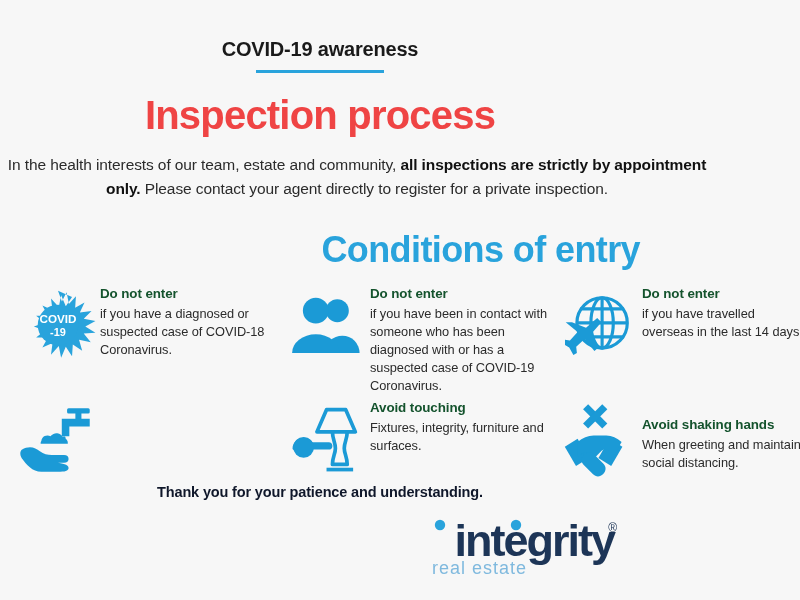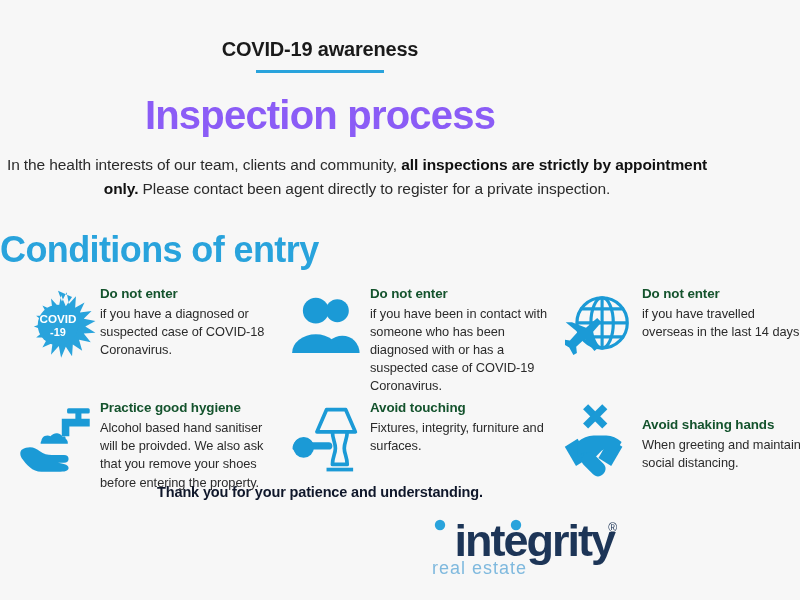--- a/index.html
+++ b/index.html
@@ -40,39 +40,39 @@
     width: 128px;
     height: 3px;
     background: #29a3dc;
     margin: 9px auto 0;
   }
 
   .title-main {
     text-align: center;
     font-size: 40px;
     font-weight: bold;
-    color: #8b5cf6;
+    color: #ef4444;
     letter-spacing: -0.8px;
     margin-top: 21px;
     line-height: 1.05;
   }
 
   .intro {
     text-align: center;
     font-size: 15.5px;
     line-height: 1.58;
     color: #2b2b2b;
     margin: 17px auto 0;
     width: 714px;
     letter-spacing: -0.1px;
   }
   .intro b { font-weight: bold; color: #111; }
 
   .title-conditions {
-    text-align: left;
+    text-align: right;
     font-size: 36px;
     font-weight: bold;
     color: #29a3dc;
     letter-spacing: -0.6px;
     margin-top: 29px;
     line-height: 1.05;
   }
 
   
   .grid {
@@ -143,21 +143,21 @@
 
 <div id="poster">
 
   <div class="eyebrow-wrap">
     <div class="eyebrow">COVID-19 awareness</div>
     <div class="eyebrow-rule"></div>
   </div>
 
   <h1 class="title-main">Inspection process</h1>
 
-  <p class="intro"><span>In the health interests of our team, clients and community, </span><b>all inspections are strictly by appointment only.</b><span> Please contact been agent directly to register for a private inspection.</span></p>
+  <p class="intro"><span>In the health interests of our team, estate and community, </span><b>all inspections are strictly by appointment only.</b><span> Please contact your agent directly to register for a private inspection.</span></p>
 
   <h2 class="title-conditions">Conditions of entry</h2>
 
   <div class="grid">
 
     <div class="cell">
       <div class="cell-icon">
         <svg width="78" height="78" viewBox="0 0 100 100" aria-hidden="true">
           <g fill="#29a3dc">
             <path d="M50 6 l5 14 6-12 3 15 9-10 -1 15 12-7 -6 13 15-2 -10 10 15 3 -13 7 13 8 -15 1 9 11 -15-3 4 14 -12-8 -1 15 -8-12 -6 14 -3-15 -10 11 2-15 -13 6 7-13 -15 0 11-9 -14-5 14-5 -11-9 15 0 -7-13 13 6 -2-15 10 11 3-15 6 14 8-12z"></path>
@@ -217,24 +217,20 @@
         <svg width="76" height="68" viewBox="0 0 100 90" aria-hidden="true">
           <g fill="#1b9ad6">
             <rect x="62" y="3" width="30" height="7" rx="2"></rect>
             <rect x="73" y="9" width="8" height="9"></rect>
             <path d="M55 17 h37 v10 h-27 v13 h-10 z"></path>
             <rect x="56" y="40" width="4" height="9" rx="2"></rect>
             <path d="M28 46 a8 8 0 0 1 12 -6 a10 10 0 0 1 17 2 a7 7 0 0 1 6 8 h-36 a6 6 0 0 1 1 -4 z"></path>
             <path d="M2 58 c10 -6 18 -3 24 2 c5 4 10 5 16 5 h16 c4 0 6 2 6 5 c0 3 -2 5 -6 5 h-8 c10 2 14 3 14 7 c0 4 -5 5 -14 5 h-22 c-12 0 -20 -10 -26 -18 c-2 -3 -3 -8 0 -11 z"></path>
           </g>
         </svg>
-      </div>
-      <div class="cell-text">
-        <div class="cell-head">Practice good hygiene</div>
-        <div class="cell-body">Alcohol based hand sanitiser will be proivded. We also ask that you remove your shoes before entering the property.</div>
       </div>
     </div>
 
     <div class="cell row2">
       <div class="cell-icon">
         <svg width="74" height="68" viewBox="0 0 100 92" aria-hidden="true">
           <g fill="none" stroke="#1b9ad6" stroke-width="5" stroke-linejoin="round">
             <path d="M48 5 h26 l13 30 h-52 z"></path>
             <path d="M56 35 c0 10 4 14 4 22 c0 8 -4 12 -4 22 h20 c0 -10 -4 -14 -4 -22 c0 -8 4 -12 4 -22"></path>
             <path d="M48 86 h36"></path>

